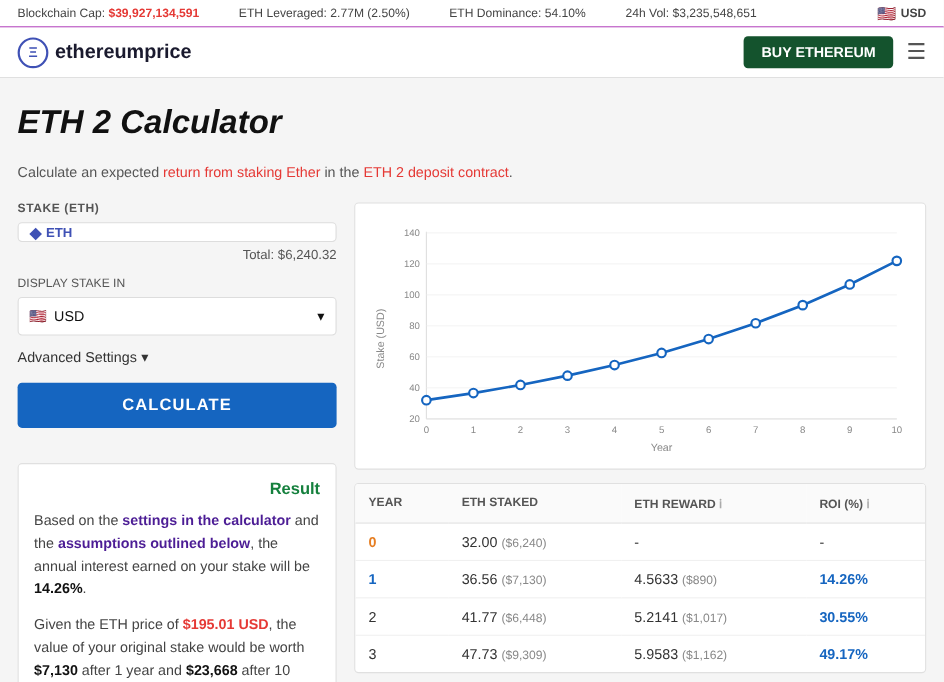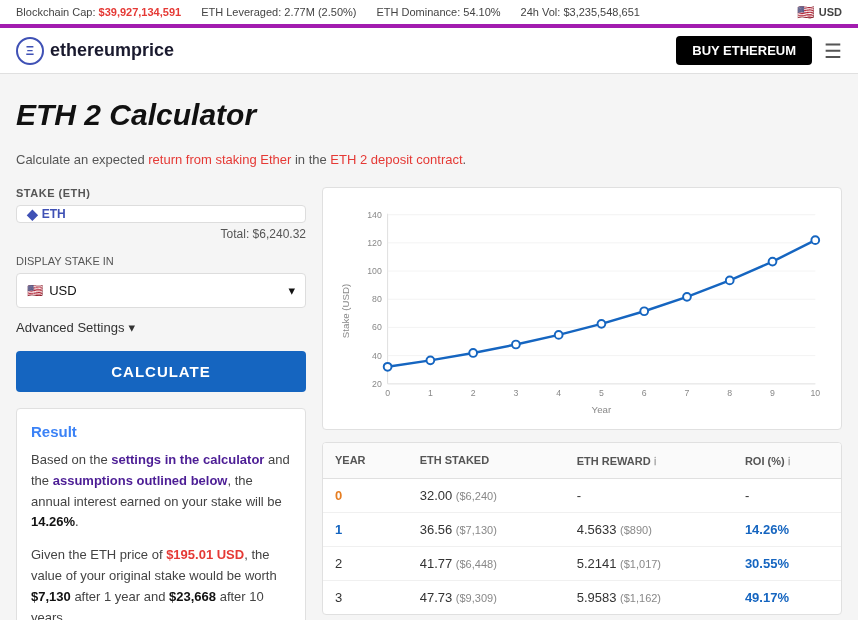--- a/index.html
+++ b/index.html
@@ -1,25 +1,25 @@
 <!DOCTYPE html>
 <html><head>
   <meta charset="utf-8">
   <style>
     * { box-sizing: border-box; margin: 0; padding: 0; }
     body { font-family: -apple-system, BlinkMacSystemFont, 'Segoe UI', sans-serif; background: #f5f5f5; font-size: 13px; color: #333; }
 
     
     .top-bar {
       background: #fff;
-      border-bottom: 4px solid #a21caf;
+      border-bottom: 1px solid #a21caf;
       padding: 4px 16px;
       display: flex;
       align-items: center;
-      gap: 20px;
+      gap: 36px;
       font-size: 11px;
       color: #444;
     }
     .top-bar .highlight { color: #e53935; font-weight: 600; }
     .top-bar .spacer { flex: 1; }
     .currency-badge {
       display: flex; align-items: center; gap: 4px;
       font-size: 11px; font-weight: 600;
     }
     .flag-icon { font-size: 14px; }
@@ -38,21 +38,21 @@
       flex: 1;
     }
     .logo-icon {
       width: 28px; height: 28px;
       border: 2px solid #3f51b5;
       border-radius: 50%;
       display: flex; align-items: center; justify-content: center;
       color: #3f51b5; font-size: 13px; font-weight: 700;
     }
     .buy-btn {
-      background: #000000;
+      background: #14532d;
       color: #fff;
       border: none;
       border-radius: 4px;
       padding: 7px 16px;
       font-size: 13px;
       font-weight: 600;
       cursor: pointer;
       margin-right: 12px;
     }
     .menu-icon { font-size: 20px; color: #555; cursor: pointer; }
@@ -133,31 +133,31 @@
       width: 100%;
       background: #1565c0;
       color: #fff;
       border: none;
       border-radius: 4px;
       padding: 12px;
       font-size: 15px;
       font-weight: 700;
       letter-spacing: 1px;
       cursor: pointer;
-      margin-bottom: 16px;
+      margin-bottom: 32px;
     }
 
     
     .result-box {
       background: #fff;
       border: 1px solid #e0e0e0;
       border-radius: 4px;
       padding: 14px;
     }
-    .result-title { font-size: 15px; font-weight: 700; margin-bottom: 10px; color: #3b82f6; }
+    .result-title { font-size: 15px; font-weight: 700; margin-bottom: 10px; color: #15803d; text-align: right; }
     .result-text { font-size: 13px; color: #444; line-height: 1.6; margin-bottom: 12px; }
     .result-text .highlight-blue { color: #4c1d95; font-weight: 600; }
     .result-text .highlight-bold { font-weight: 700; color: #111; }
     .result-text .highlight-red { color: #e53935; font-weight: 600; }
 
     
     .right-panel {}
     .chart-box {
       background: #fff;
       border: 1px solid #e0e0e0;

